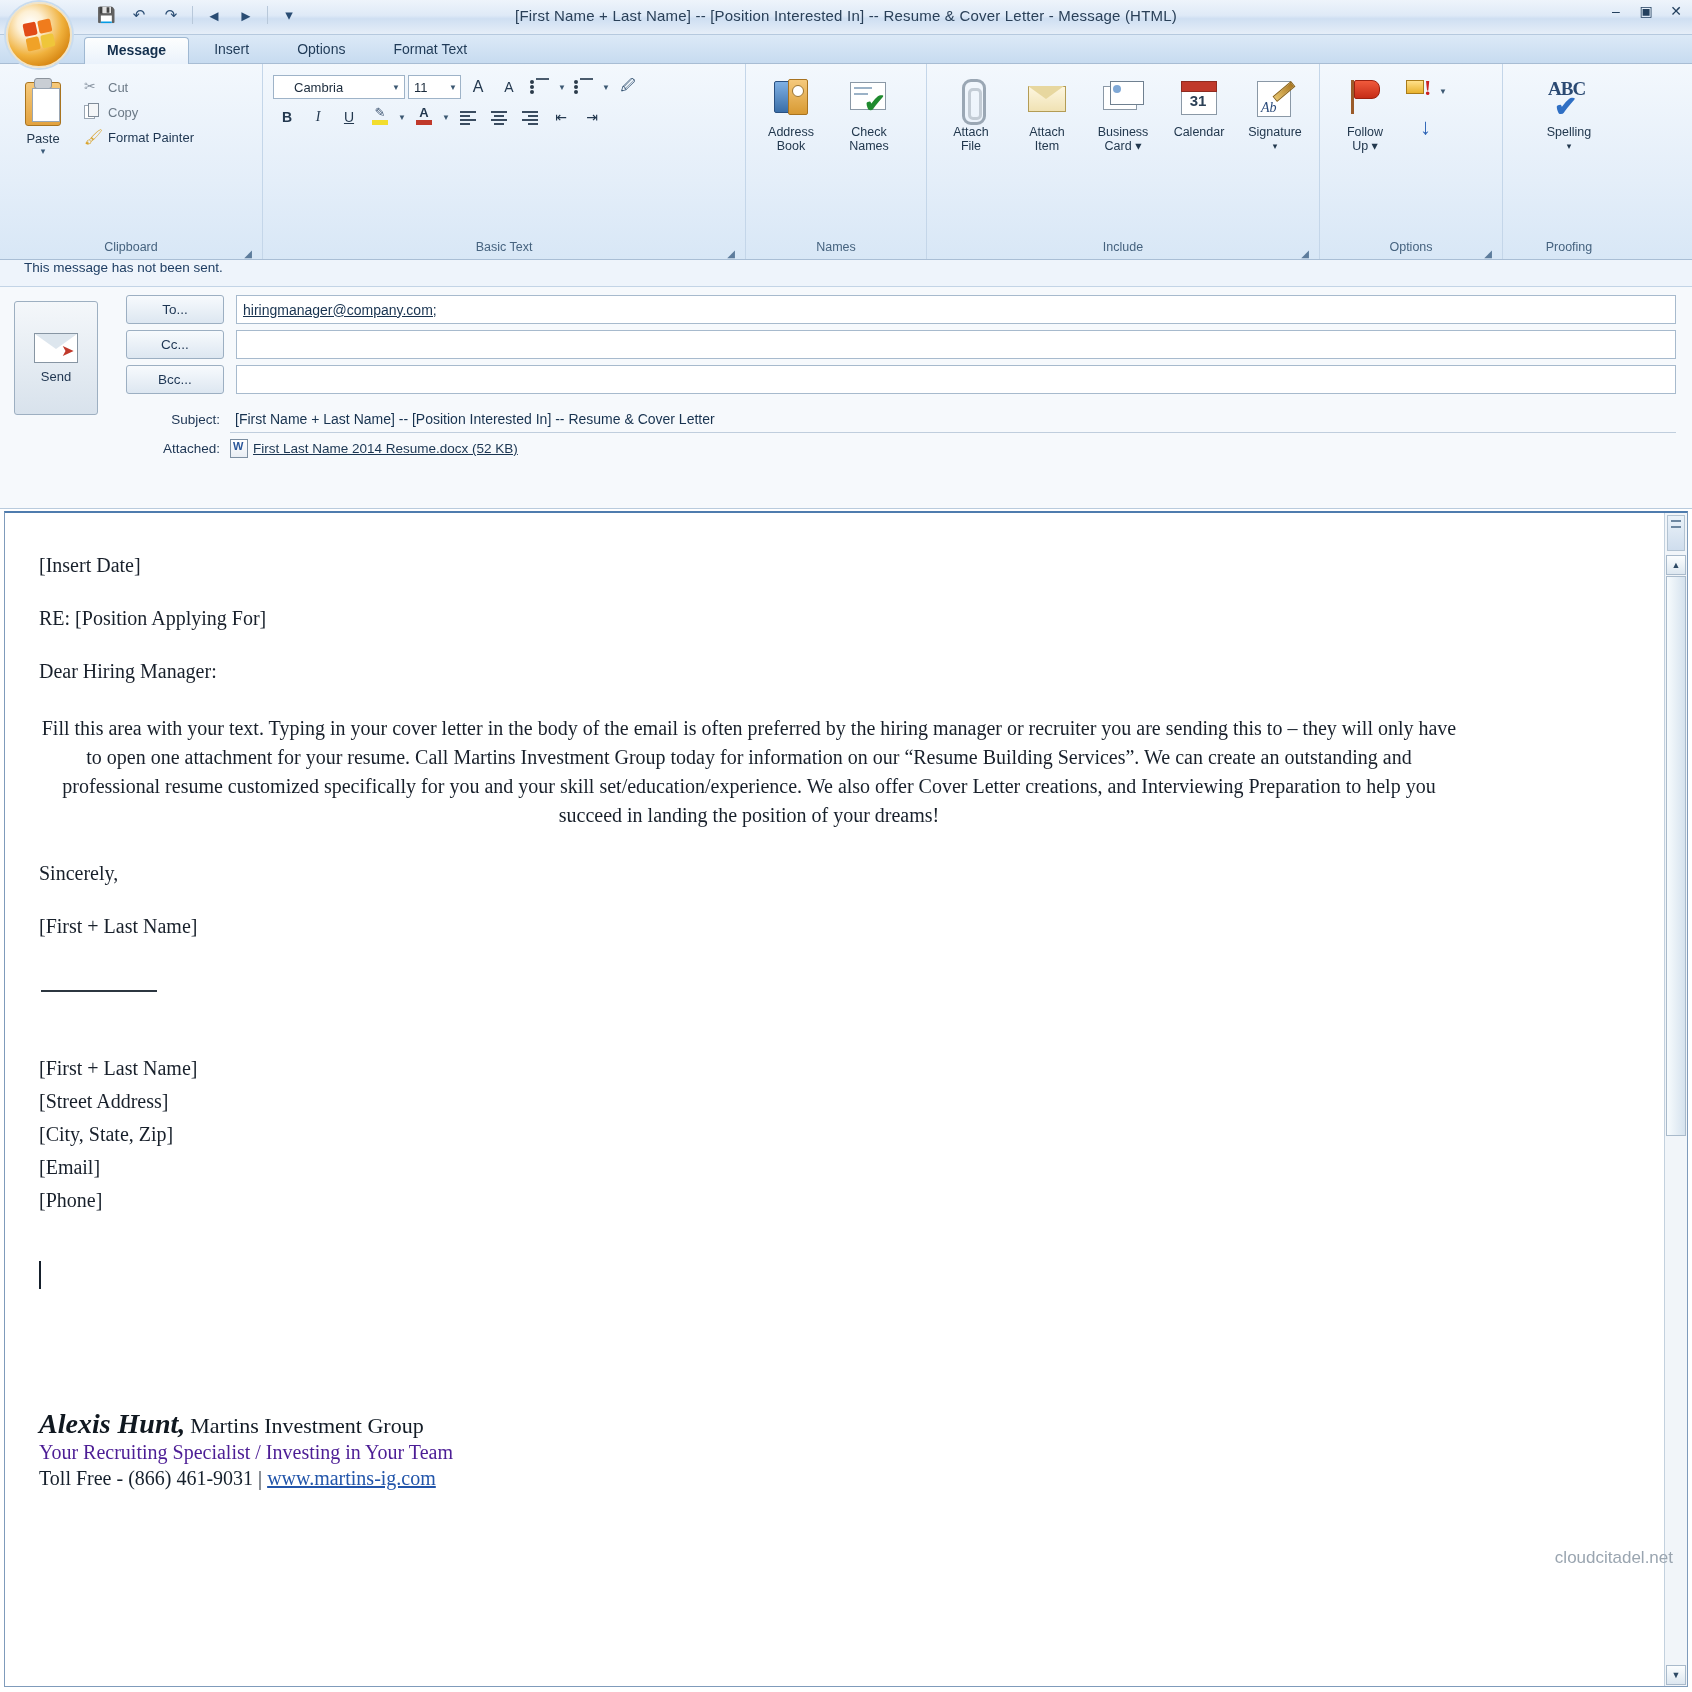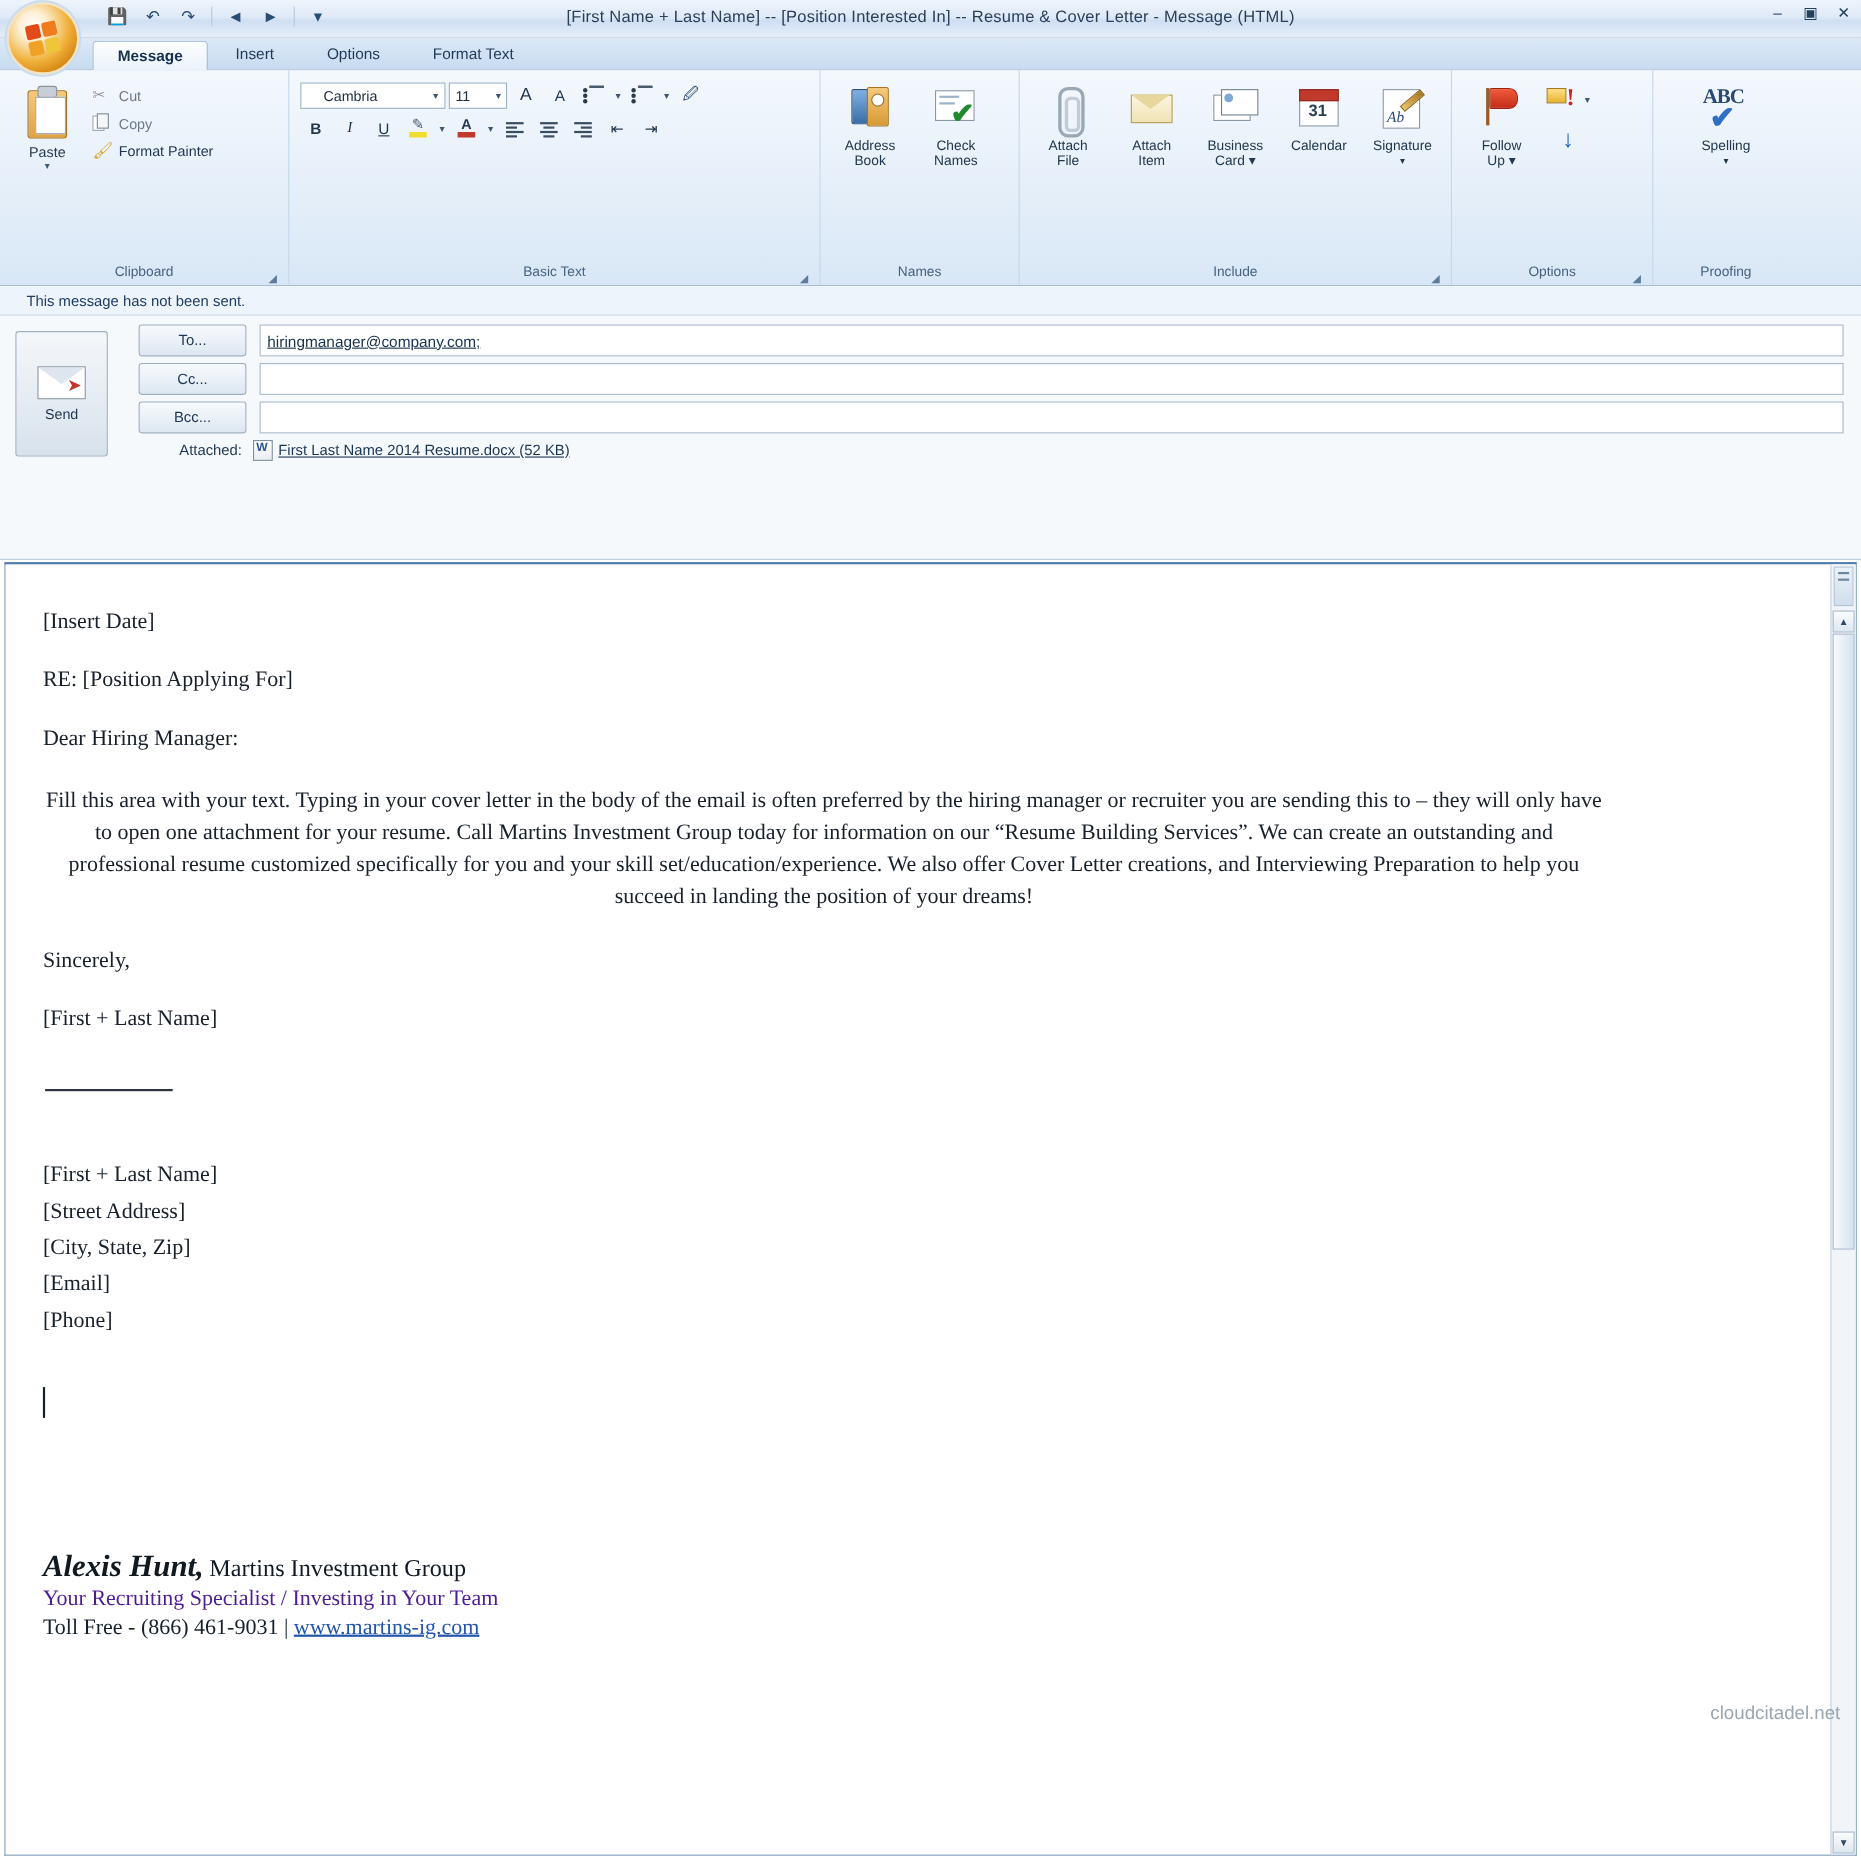--- a/index.html
+++ b/index.html
@@ -353,21 +353,20 @@
 
   .ico-spell .abc { position:absolute; left:2px; top:2px; font-size:19px; letter-spacing:-1px; color:#2b4a73; font-weight:bold; font-family:"Liberation Serif",serif;}
   .ico-spell .chk { position:absolute; left:8px; top:18px; font-size:28px; color:#2f6fc4; font-weight:bold; line-height:26px;}
 
   
   .infobar {
     height: 26px;
     background: #eef4fb;
     border-bottom: 1px solid #c3d4e6;
     display: flex;
-    align-items: center;
     padding-left: 24px;
     font-size: 13.5px;
     color: #1f3e63;
   }
 
   
   .headerarea {
     position: relative;
     background: #f6f9fc;
     border-bottom: 1px solid #b9cbdd;
@@ -917,20 +916,26 @@
         <span></span>
       </div>
     </div>
     <div class="fieldrow">
       <div class="fieldbtn">Bcc...</div>
       <div class="fieldinput">
         <span></span>
       </div>
     </div>
 
+    <div class="subjrow">
+      <div class="subjlabel">Subject:</div>
+      <div class="subjinput">
+        <span>[First Name + Last Name] -- [Position Interested In] -- Resume &amp; Cover Letter</span>
+      </div>
+    </div>
 
     <div class="attachrow">
       <div class="subjlabel">Attached:</div>
       <div class="attachment">
         <span class="att-ico"></span>
         <span class="att-name">First Last Name 2014 Resume.docx (52 KB)</span>
       </div>
     </div>
   </div>
 

